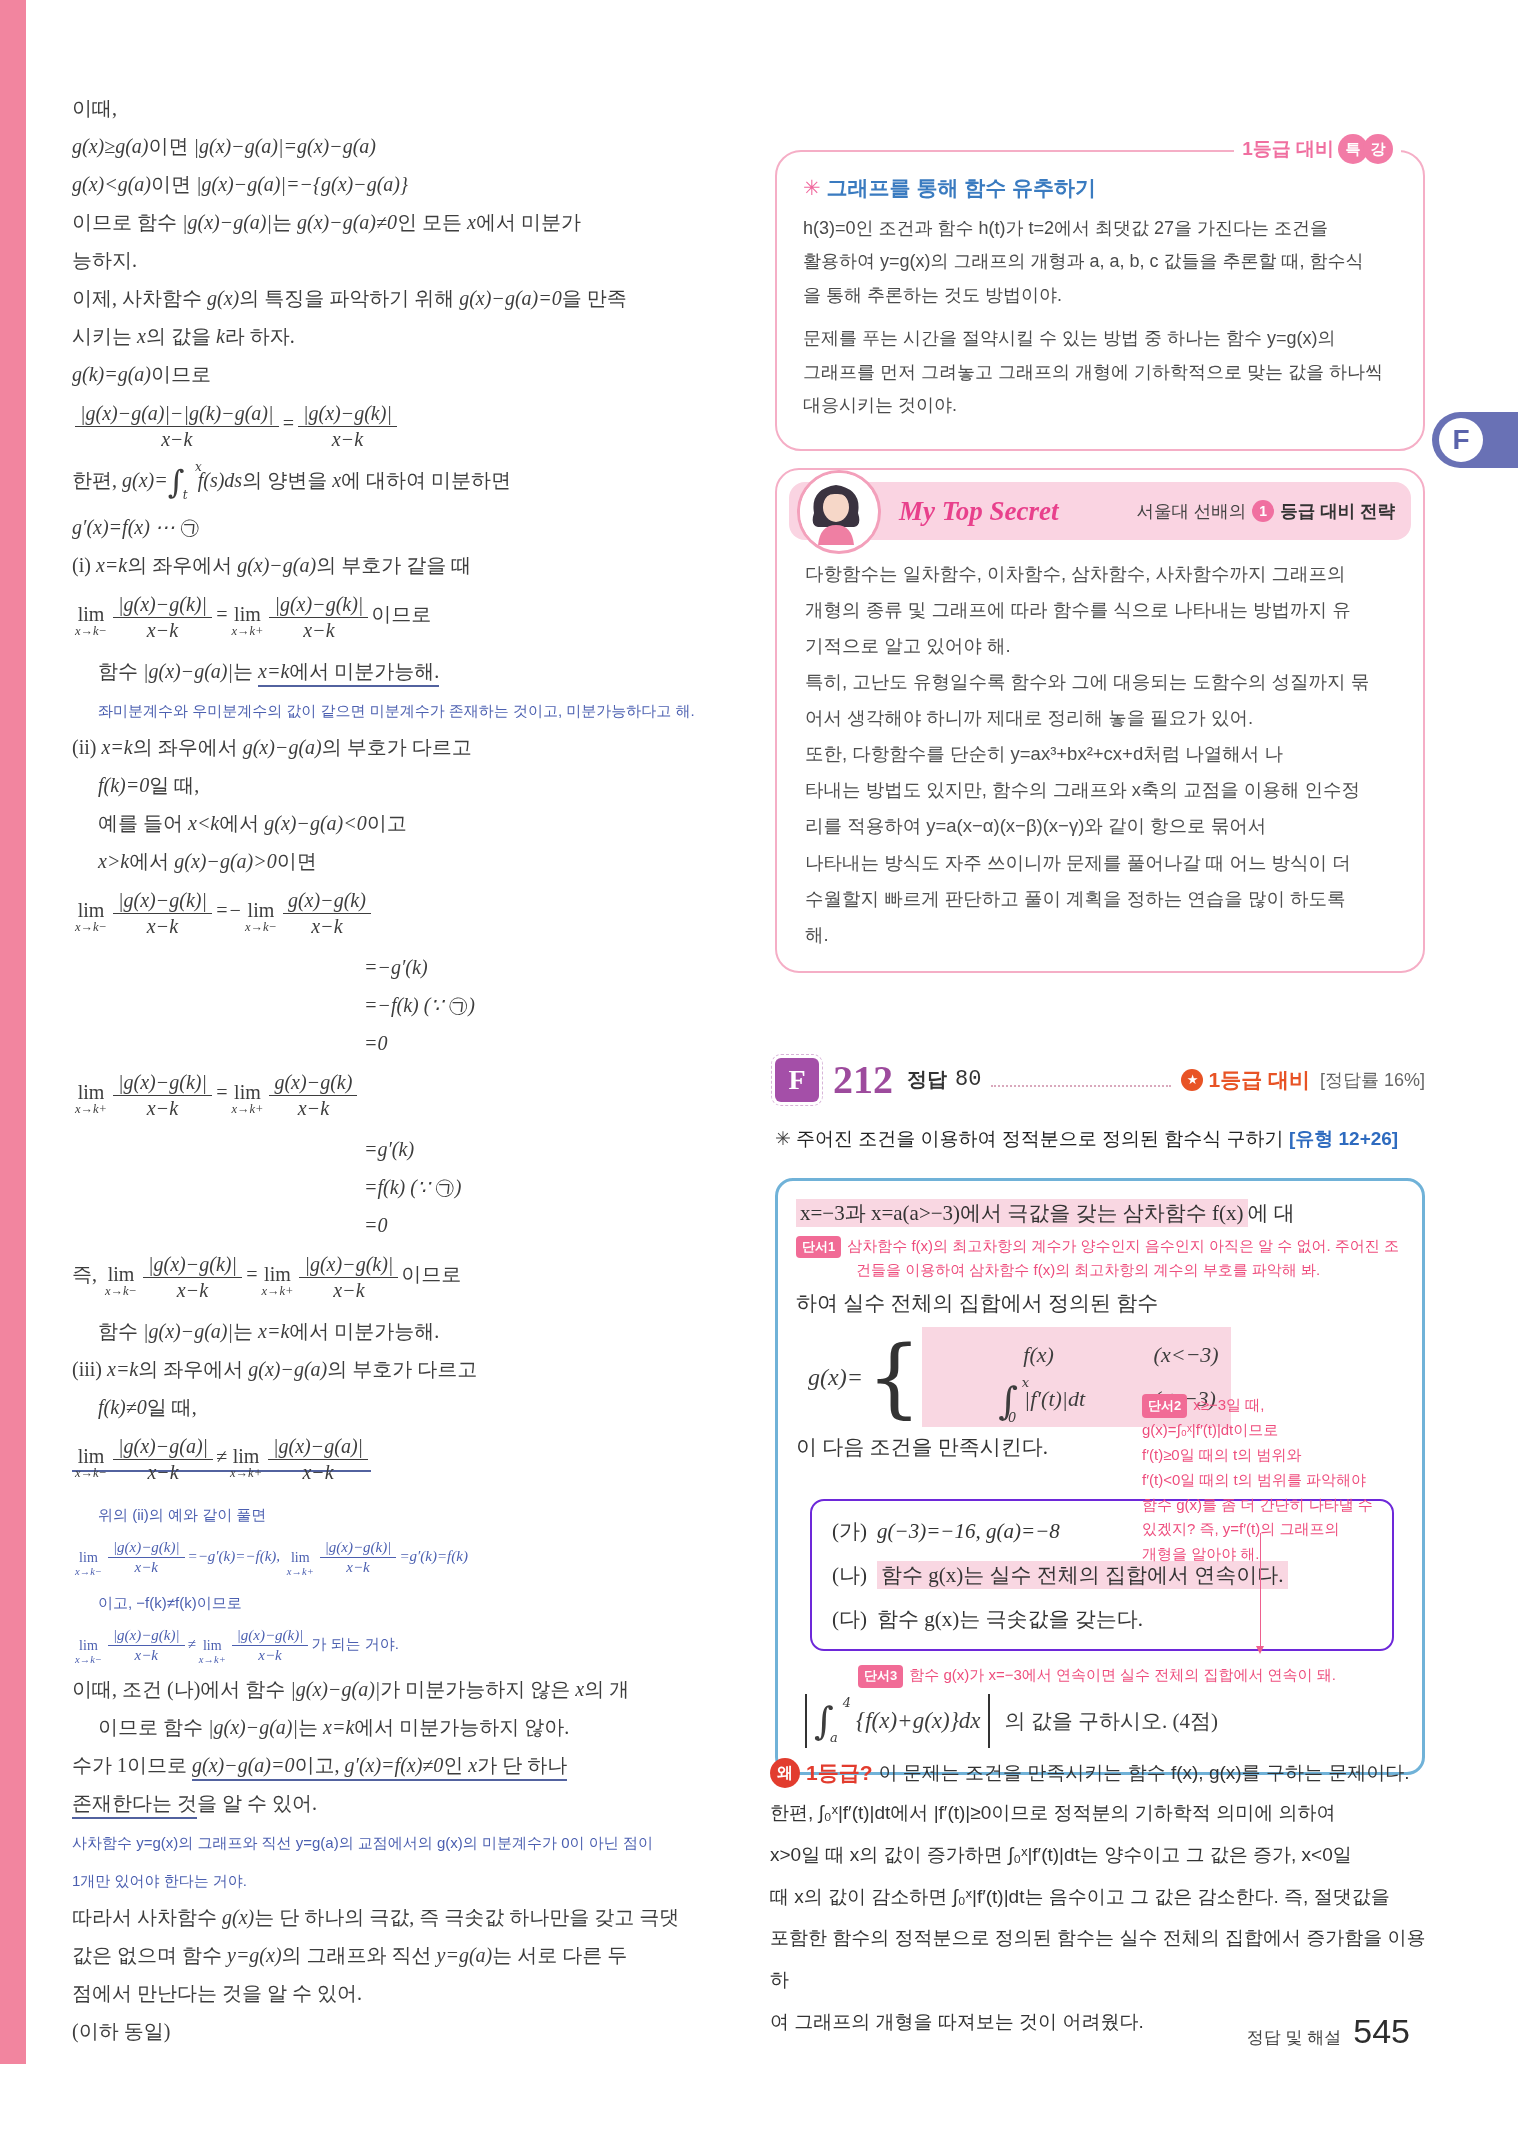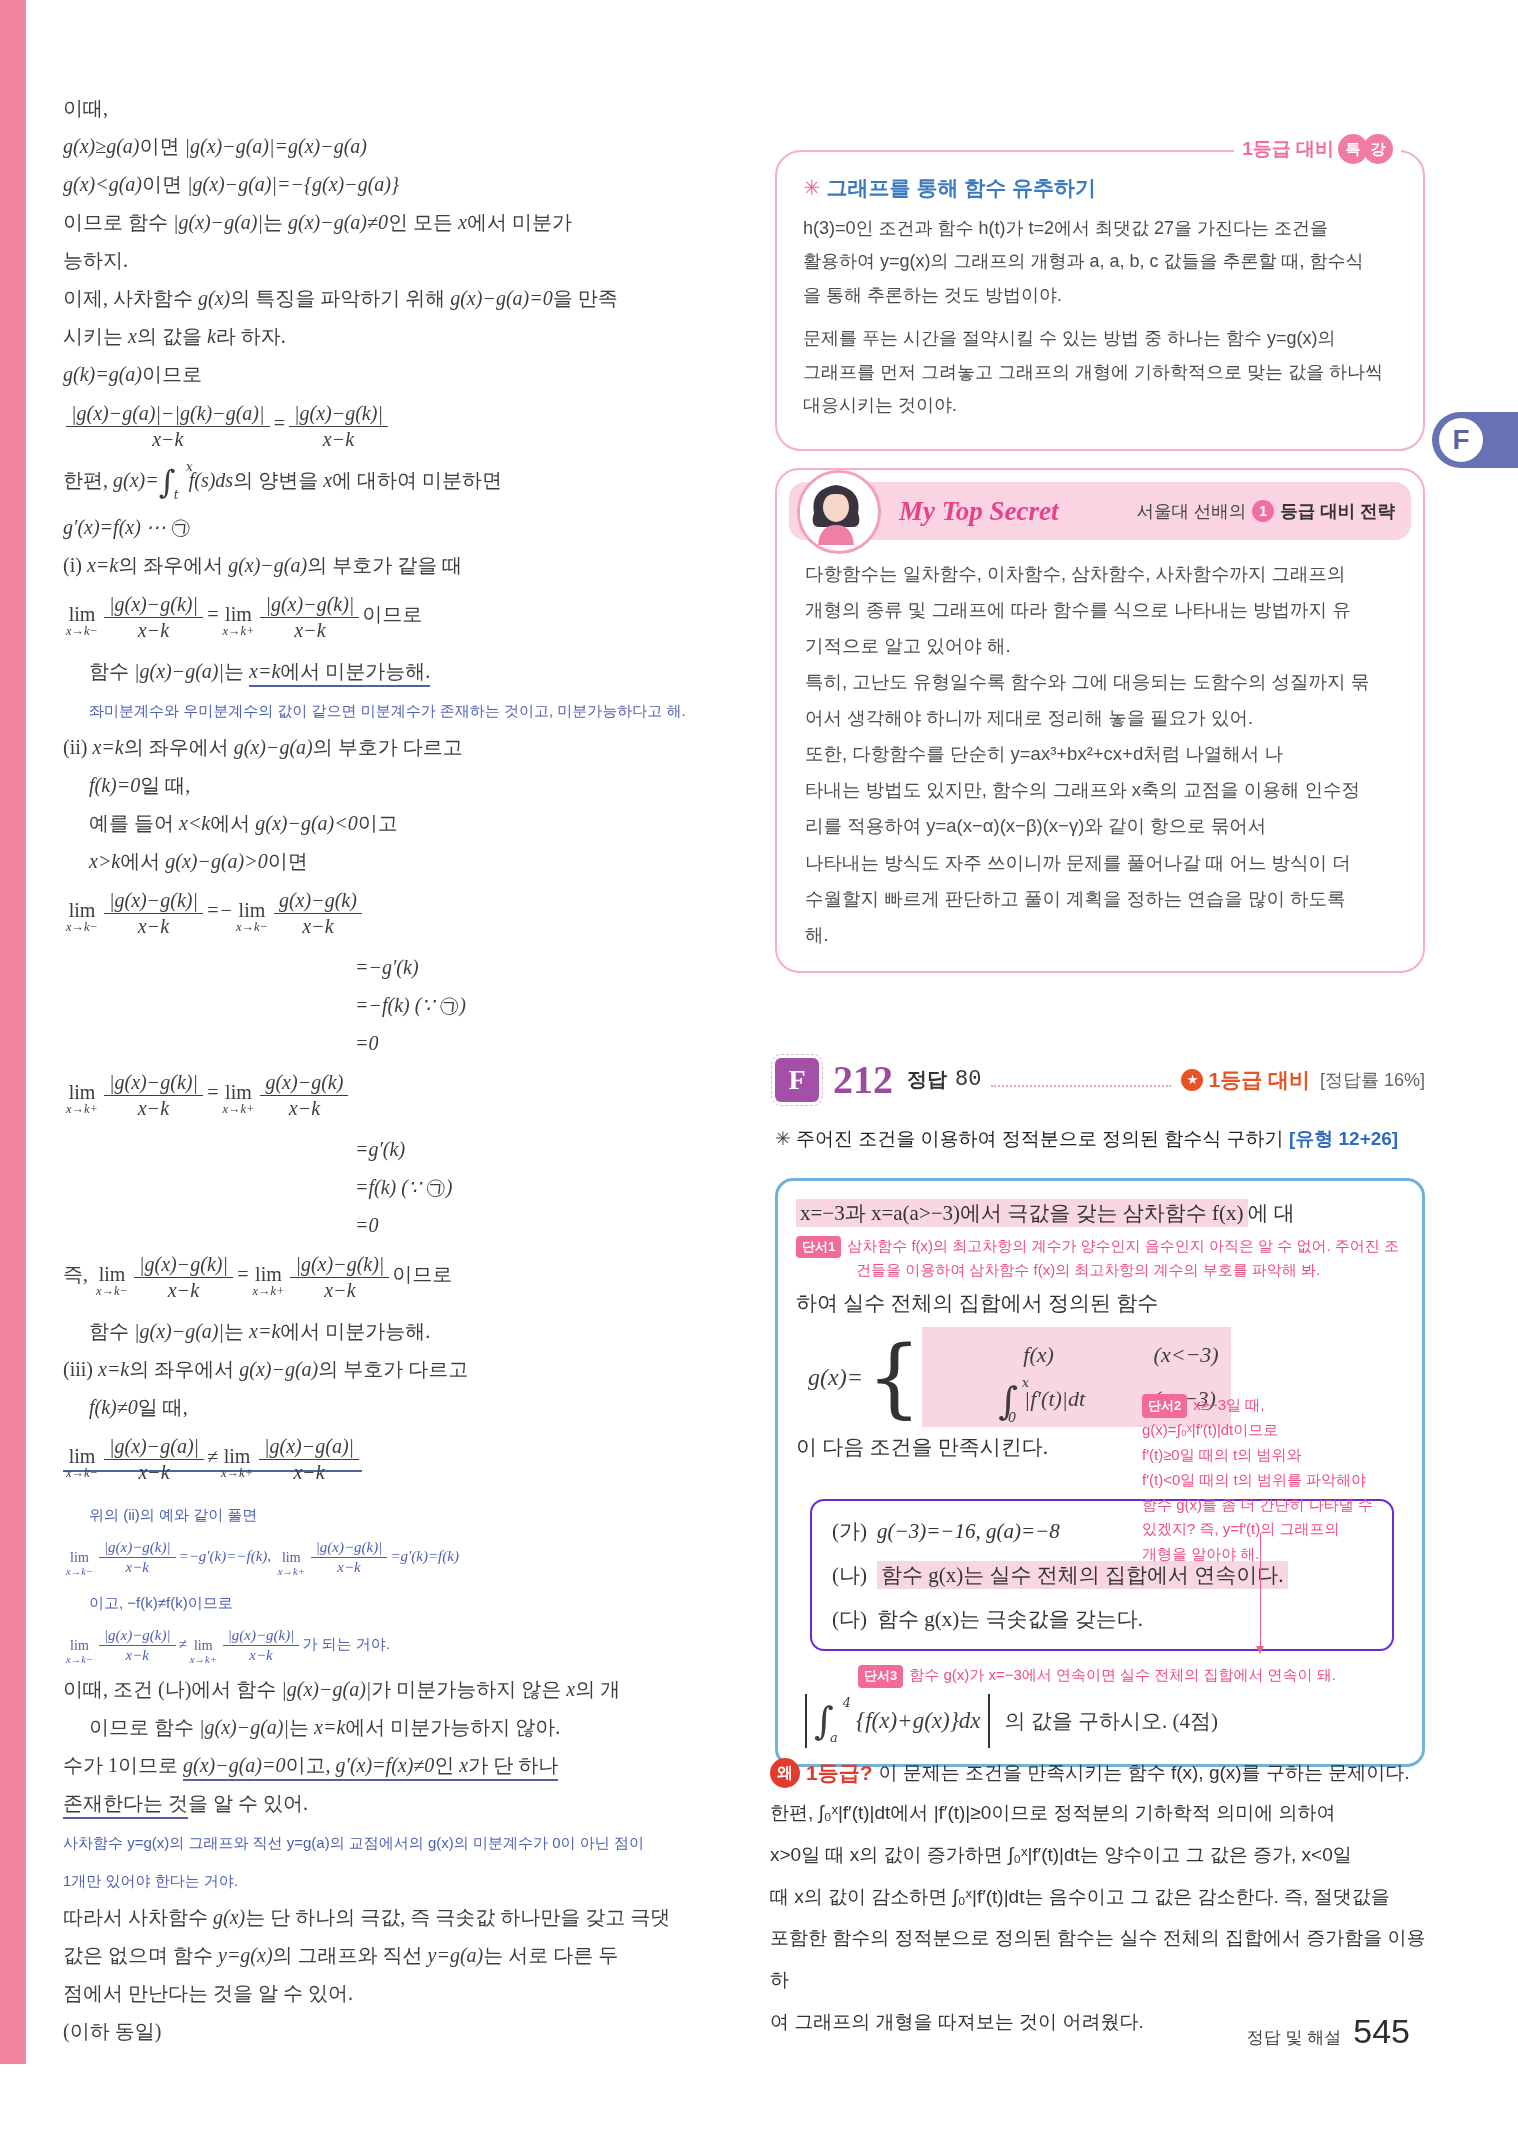--- a/index.html
+++ b/index.html
@@ -4,21 +4,21 @@
 <style>
   html,body{margin:0;padding:0;}
   body{width:1518px;height:2129px;position:relative;background:#ffffff;overflow:hidden;
        font-family:"Liberation Sans",sans-serif;color:#3d3d3d;}
   .abs{position:absolute;}
 
   
   .left-strip{left:0;top:0;width:26px;height:2064px;background:#f2859f;}
 
   
-  .leftcol{left:63px;top:90px;width:694px;font-size:20px;color:#3d3d3d;}
+  .leftcol{left:72px;top:90px;width:694px;font-size:20px;color:#3d3d3d;}
   .line{min-height:37px;line-height:37px;margin-bottom:1px;}
   .line.tall{margin:8px 0 10px;}
   .line.tallb{margin:4px 0 6px;}
   .i1{margin-left:26px;}
   .eq{margin-left:292px;}
   .kr{font-family:"Liberation Serif","DejaVu Serif",serif;}
   .math{font-family:"Liberation Serif","DejaVu Serif",serif;font-style:italic;}
   .math.sm{font-size:15px;}
   .blue{color:#4b5fb0;}
   .bnote{font-family:"Liberation Sans",sans-serif;font-size:15px;color:#4b5fb0;line-height:1.55;display:inline-block;vertical-align:middle;}
@@ -86,21 +86,21 @@
   .gstar{width:22px;height:22px;border-radius:50%;background:#e85325;color:#fff;font-size:13px;
          display:inline-flex;align-items:center;justify-content:center;margin-right:5px;}
   .pgrade{color:#e85325;font-weight:bold;font-size:21px;margin-right:10px;}
   .prate{color:#666;font-size:18px;}
   .skill{left:775px;top:1126px;width:650px;font-size:19px;color:#222;}
   .sstar{color:#444;margin-right:5px;}
   .stag{color:#2e6bbf;font-weight:bold;}
 
   
   .pbox{left:775px;top:1178px;width:650px;border:3px solid #70b2d8;border-radius:18px;background:#fff;
-        padding:14px 18px 16px;box-sizing:border-box;font-family:"Liberation Serif","DejaVu Serif",serif;}
+        padding:14px 18px 24px;box-sizing:border-box;font-family:"Liberation Serif","DejaVu Serif",serif;}
   .pline1{font-size:21px;line-height:36px;color:#333;}
   .hl{background:#f9d7e2;padding:2px 4px;}
   .clue{color:#ee4d7d;font-family:"Liberation Sans",sans-serif;font-size:15px;line-height:1.55;}
   .hang{padding-left:60px;text-indent:-60px;margin:3px 0 4px;}
   .cbadge{background:#f16b96;color:#fff;font-weight:bold;font-size:13px;padding:1px 6px;border-radius:4px;
           margin-right:6px;display:inline-block;text-indent:0;font-family:"Liberation Sans",sans-serif;}
   .pline{font-size:21px;line-height:36px;color:#333;}
   .caseswrap{display:flex;align-items:center;margin:6px 0 2px 12px;}
   .clhs{font-size:24px;font-style:italic;margin-right:4px;}
   .brace{font-size:86px;font-weight:300;line-height:0.9;font-family:"DejaVu Serif",serif;color:#333;}

